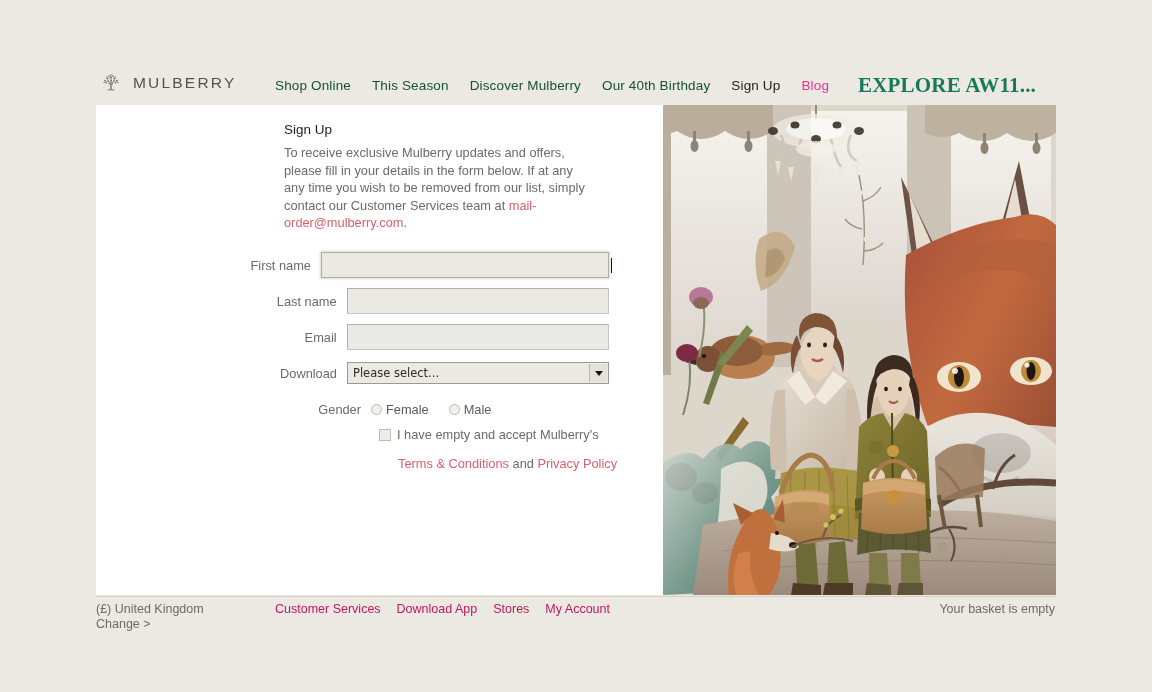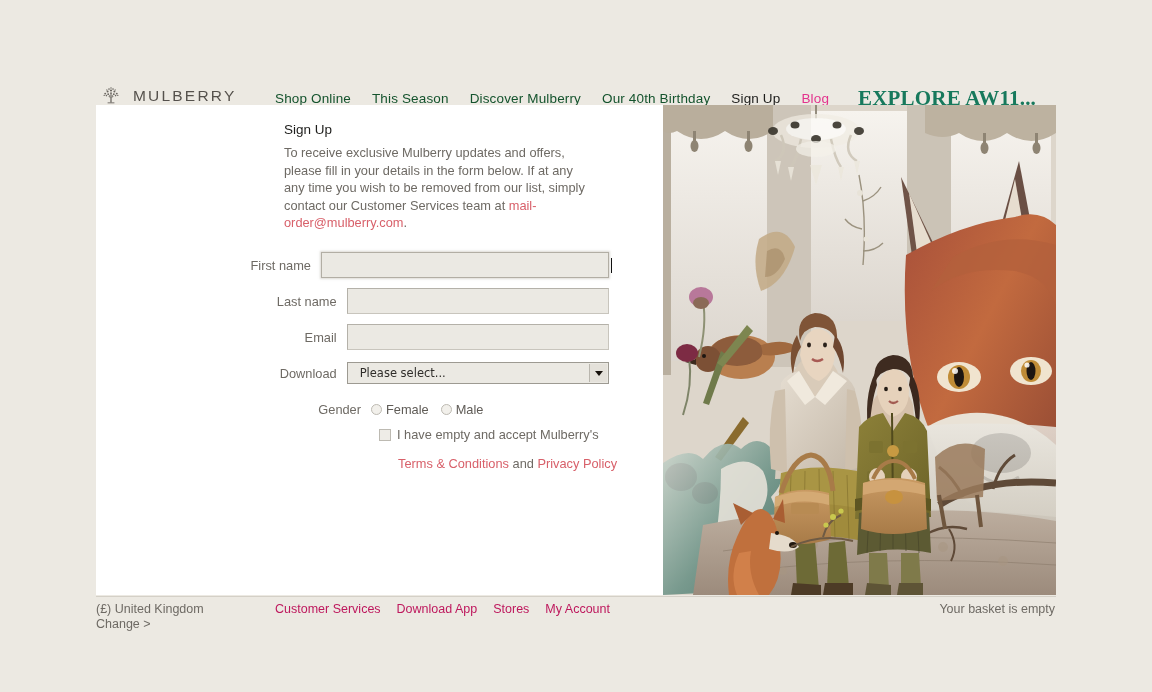--- a/index.html
+++ b/index.html
@@ -15,21 +15,21 @@
   }
   .page {
     position: relative;
     width: 1152px;
     height: 692px;
   }
 
   
   .header {
     position: absolute;
-    left: 0; top: 13px;
+    left: 0; top: 0;
     width: 1152px;
     height: 103px;
     background: #ece9e2;
   }
   .brand {
     position: absolute;
     left: 98px; top: 70px;
     display: flex;
     align-items: center;
     gap: 9px;
@@ -177,21 +177,20 @@
   .select-box {
     width: 288px;
     height: 22px;
     box-sizing: border-box;
     background: #ebe9e3;
     border: 1px solid #9d9a92;
     display: flex;
     align-items: center;
     position: relative;
     cursor: pointer;
-    padding-left: 7px;
   }
   .select-value {
     font-size: 11.5px;
     color: #2f2d2a;
     padding-left: 5px;
     font-family: "DejaVu Sans", sans-serif;
   }
   .select-arrow-btn {
     position: absolute;
     right: 1px; top: 1px;
@@ -206,21 +205,21 @@
   .tri-down {
     width: 0; height: 0;
     border-left: 4px solid transparent;
     border-right: 4px solid transparent;
     border-top: 5px solid #16110c;
   }
 
   .radio-group {
     display: flex;
     align-items: center;
-    gap: 12px;
+    gap: 20px;
     font-size: 12.8px;
     color: #5f5b56;
   }
   .radio-opt {
     display: flex;
     align-items: center;
     gap: 4px;
     cursor: pointer;
   }
   .radio-dot {

